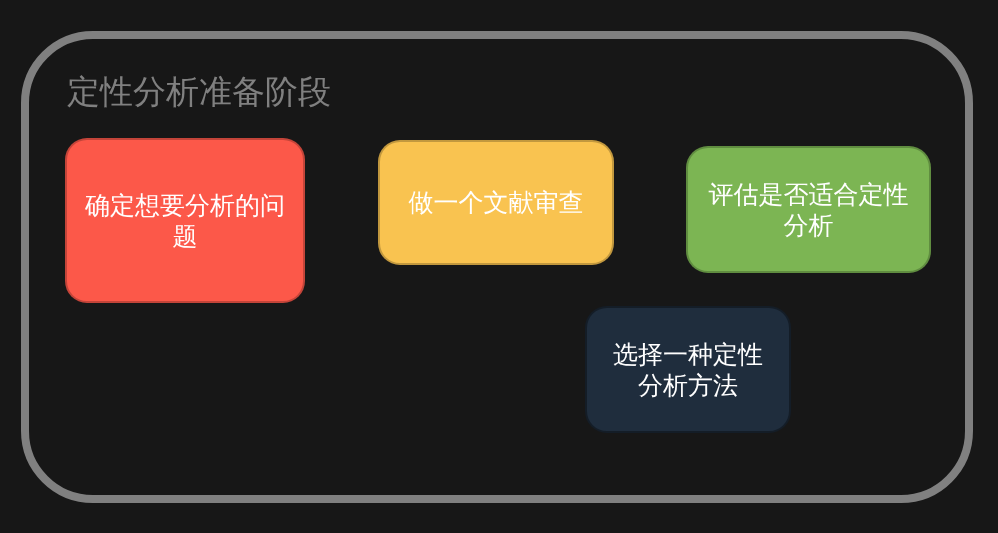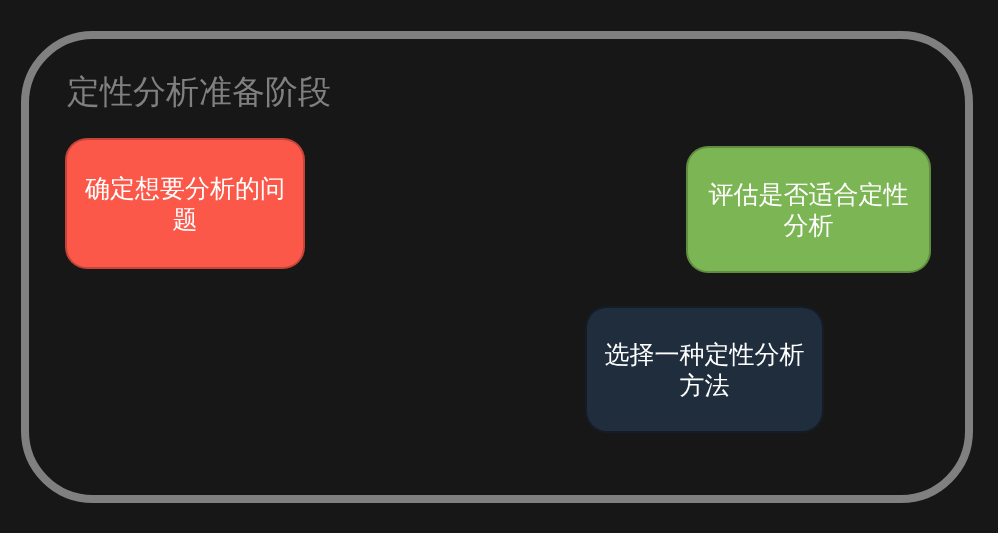--- a/index.html
+++ b/index.html
@@ -53,26 +53,29 @@
     }
     .step span { display: block; }
   </style>
 </head>
 <body>
 
 <div class="stage">
   <div class="frame"></div>
   <div class="frame-title">定性分析准备阶段</div>
 
-  <div class="step" style="left:65px; top:138px; width:240px; height:131px; background:#FC5849;">
+  <div class="step" style="left:65px; top:138px; width:240px; height:165px; background:#FC5849;">
     <span>确定想要分析的问题</span>
   </div>
 
+  <div class="step" style="left:378px; top:140px; width:236px; height:125px; background:#F9C350;">
+    <span>做一个文献审查</span>
+  </div>
 
   <div class="step" style="left:686px; top:146px; width:245px; height:127px; background:#7CB553;">
     <span>评估是否适合定性分析</span>
   </div>
 
 
-  <div class="step" style="left:585px; top:306px; width:239px; height:127px; background:#1F2D3D; border-color:rgba(0,0,0,0.35);">
+  <div class="step" style="left:585px; top:306px; width:206px; height:127px; background:#1F2D3D; border-color:rgba(0,0,0,0.35);">
     <span>选择一种定性分析方法</span>
   </div>
 </div>
 
 </body></html>

